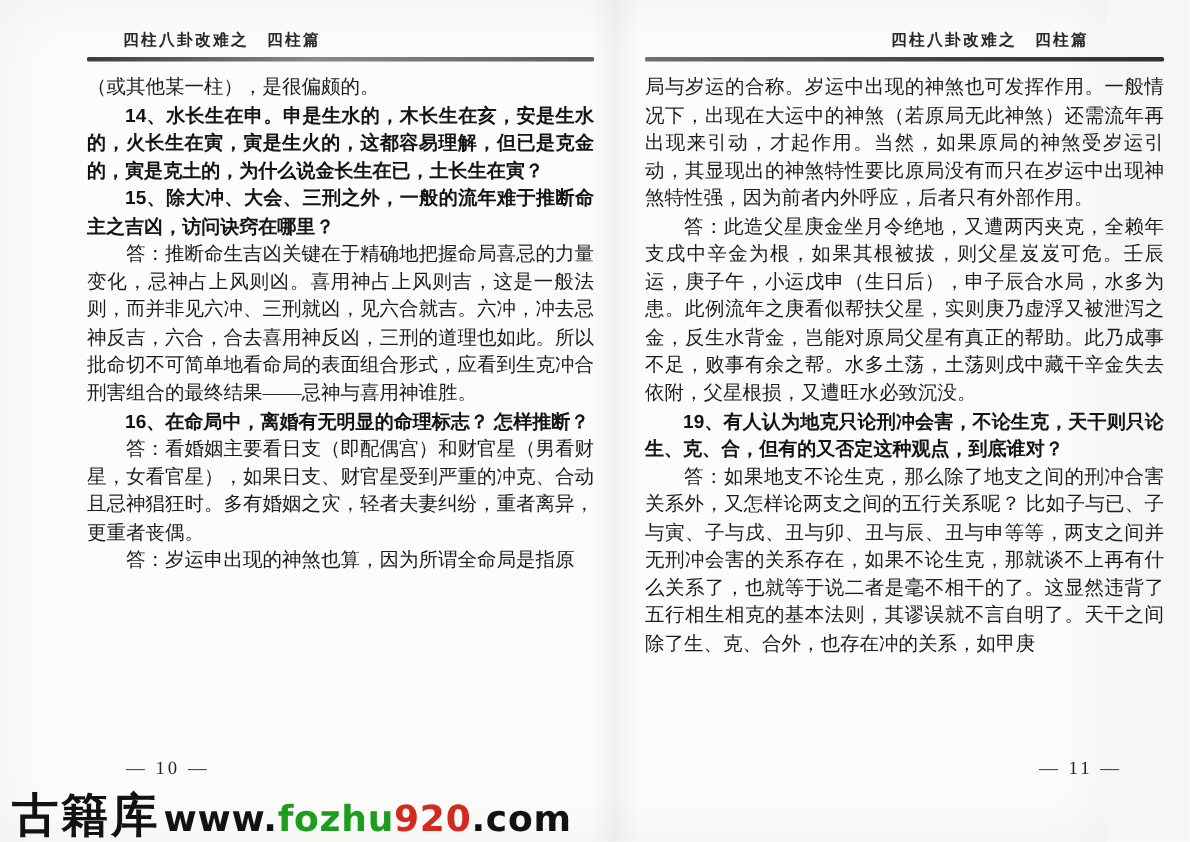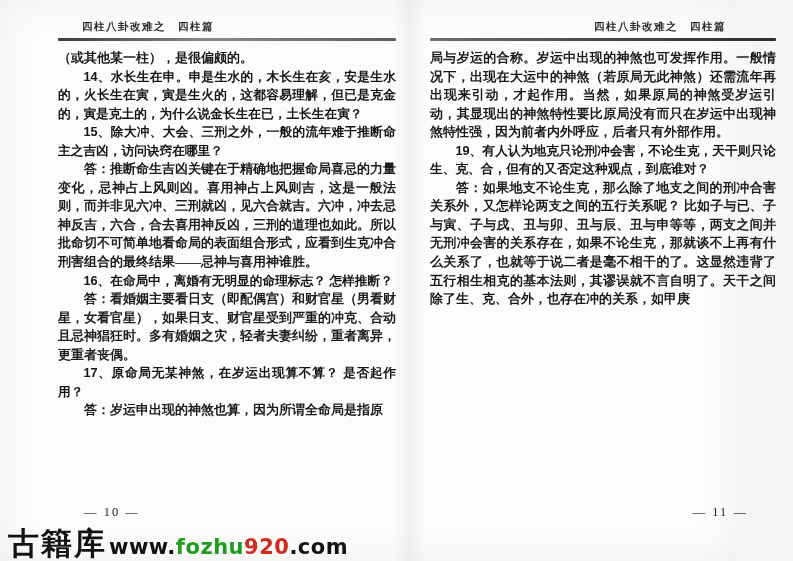--- a/index.html
+++ b/index.html
@@ -13,61 +13,61 @@
   .page-right{left:430px;width:346px;}
   .page-header{font-family:"Liberation Sans",sans-serif;font-weight:bold;
         font-size:10.5px;color:#2a2a2a;letter-spacing:1.5px;white-space:pre;}
   .page-left .page-header{padding-left:24px;text-align:left;}
   .page-right .page-header{padding-right:50px;text-align:right;}
   .rule{height:3px;margin-top:4px;border-radius:1px;
         background:linear-gradient(90deg,#3c3c3c 0%,#8a8a8a 45%,#5c5c5c 100%);}
   .page-right .rule{background:linear-gradient(90deg,#6f6f6f 0%,#444 55%,#303030 100%);}
   .page-body{margin-top:8px;font-size:13px;line-height:18.55px;color:#1b1b1b;
         text-align:justify;text-justify:inter-character;}
-  .para{text-indent:2em;margin:0;font-weight:bold;}
+  .para{text-indent:2em;margin:0;}
   .para.cont{text-indent:0;}
   .para.q{font-weight:bold;font-family:"Liberation Sans",sans-serif;
         font-size:12.7px;color:#141414;}
   .page-number{position:absolute;bottom:12px;font-size:12.5px;color:#242424;
         letter-spacing:2px;white-space:pre;}
   .page-left .page-number{left:26px;}
   .page-right .page-number{right:28px;text-align:center;}
   .watermark{position:absolute;left:8px;top:523px;
         font-family:"DejaVu Sans",sans-serif;font-weight:bold;white-space:nowrap;}
   .wm-site{font-size:31px;color:#111;letter-spacing:2px;margin-right:2px;}
-  .wm-url{font-size:21px;color:#111;letter-spacing:0.5px;}
+  .wm-url{font-size:24px;color:#111;letter-spacing:0.5px;}
   .wm-url span{color:inherit;}
 </style>
 </head>
 <body>
 
 <div class="scan">
   <div class="gutter"></div>
 
   <div class="page page-left">
     <div class="page-header">四柱八卦改难之　四柱篇</div>
     <div class="rule"></div>
     <div class="page-body">
         <div class="para cont">（或其他某一柱），是很偏颇的。</div>
         <div class="para q">14、水长生在申。申是生水的，木长生在亥，安是生水的，火长生在寅，寅是生火的，这都容易理解，但已是克金的，寅是克土的，为什么说金长生在已，土长生在寅？</div>
         <div class="para q">15、除大冲、大会、三刑之外，一般的流年难于推断命主之吉凶，访问诀窍在哪里？</div>
         <div class="para a">答：推断命生吉凶关键在于精确地把握命局喜忌的力量变化，忌神占上风则凶。喜用神占上风则吉，这是一般法则，而并非见六冲、三刑就凶，见六合就吉。六冲，冲去忌神反吉，六合，合去喜用神反凶，三刑的道理也如此。所以批命切不可简单地看命局的表面组合形式，应看到生克冲合刑害组合的最终结果——忌神与喜用神谁胜。</div>
         <div class="para q">16、在命局中，离婚有无明显的命理标志？ 怎样推断？</div>
         <div class="para a">答：看婚姻主要看日支（即配偶宫）和财官星（男看财星，女看官星），如果日支、财官星受到严重的冲克、合动且忌神猖狂时。多有婚姻之灾，轻者夫妻纠纷，重者离异，更重者丧偶。</div>
-        <div class="para q">17、原命局无某神煞，在岁运出现算不算？ 是否起作用？</div>
         <div class="para a">答：岁运申出现的神煞也算，因为所谓全命局是指原</div>
       </div>
     <div class="page-number">— 10 —</div>
   </div>
 
   <div class="page page-right">
     <div class="page-header">四柱八卦改难之　四柱篇</div>
     <div class="rule"></div>
     <div class="page-body">
         <div class="para cont">局与岁运的合称。岁运中出现的神煞也可发挥作用。一般情况下，出现在大运中的神煞（若原局无此神煞）还需流年再出现来引动，才起作用。当然，如果原局的神煞受岁运引动，其显现出的神煞特性要比原局没有而只在岁运中出现神煞特性强，因为前者内外呼应，后者只有外部作用。</div>
+        <div class="para a">答：此造父星庚金坐月令绝地，又遭两丙夹克，全赖年支戌中辛金为根，如果其根被拔，则父星岌岌可危。壬辰运，庚子午，小运戊申（生日后），申子辰合水局，水多为患。此例流年之庚看似帮扶父星，实则庚乃虚浮又被泄泻之金，反生水背金，岂能对原局父星有真正的帮助。此乃成事不足，败事有余之帮。水多土荡，土荡则戌中藏干辛金失去依附，父星根损，又遭旺水必致沉没。</div>
         <div class="para q">19、有人认为地克只论刑冲会害，不论生克，天干则只论生、克、合，但有的又否定这种观点，到底谁对？</div>
         <div class="para a">答：如果地支不论生克，那么除了地支之间的刑冲合害关系外，又怎样论两支之间的五行关系呢？ 比如子与已、子与寅、子与戌、丑与卯、丑与辰、丑与申等等，两支之间并无刑冲会害的关系存在，如果不论生克，那就谈不上再有什么关系了，也就等于说二者是毫不相干的了。这显然违背了五行相生相克的基本法则，其谬误就不言自明了。天干之间除了生、克、合外，也存在冲的关系，如甲庚</div>
       </div>
     <div class="page-number">— 11 —</div>
   </div>
 
   <div class="watermark">
     <span class="wm-site" style="color: rgb(18, 18, 18);">古籍库</span><span class="wm-url"><span style="color: rgb(18, 18, 18);">www.</span><span style="color: rgb(30, 156, 30);">fozhu</span><span style="color: rgb(210, 42, 30);">920</span><span style="color: rgb(18, 18, 18);">.com</span></span>
   </div>
 </div>

